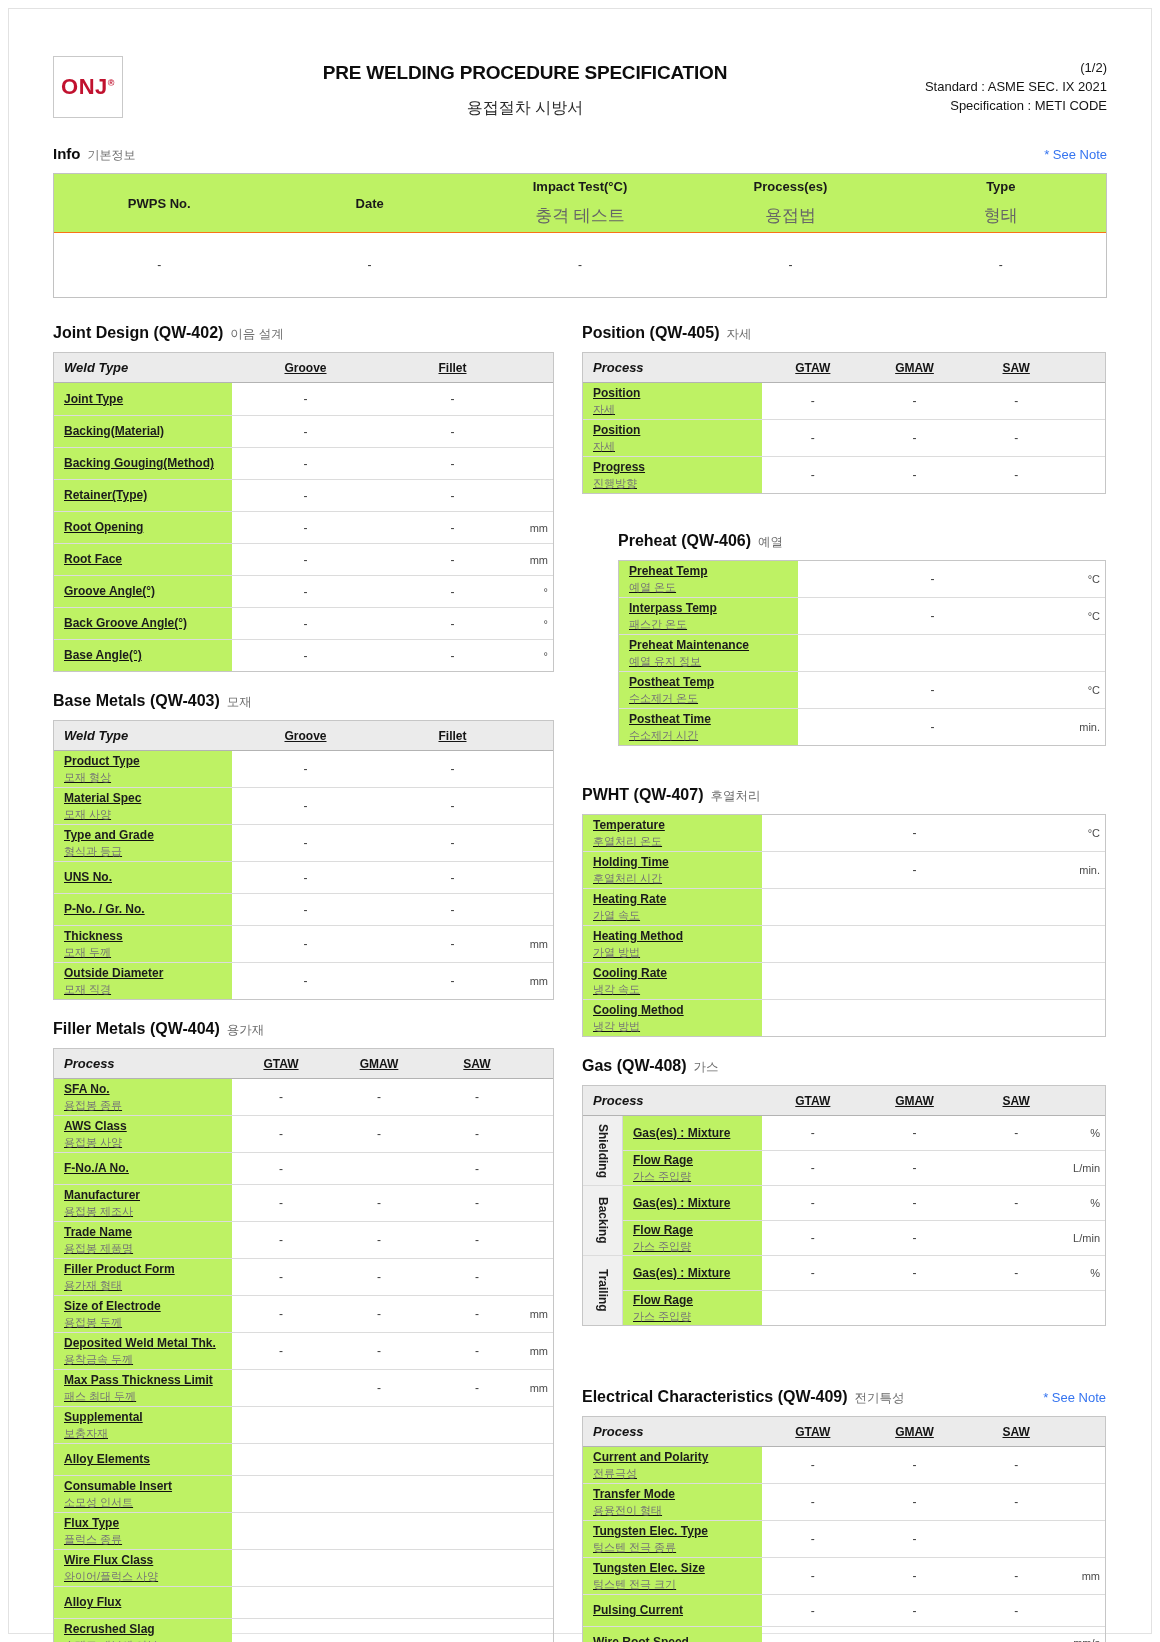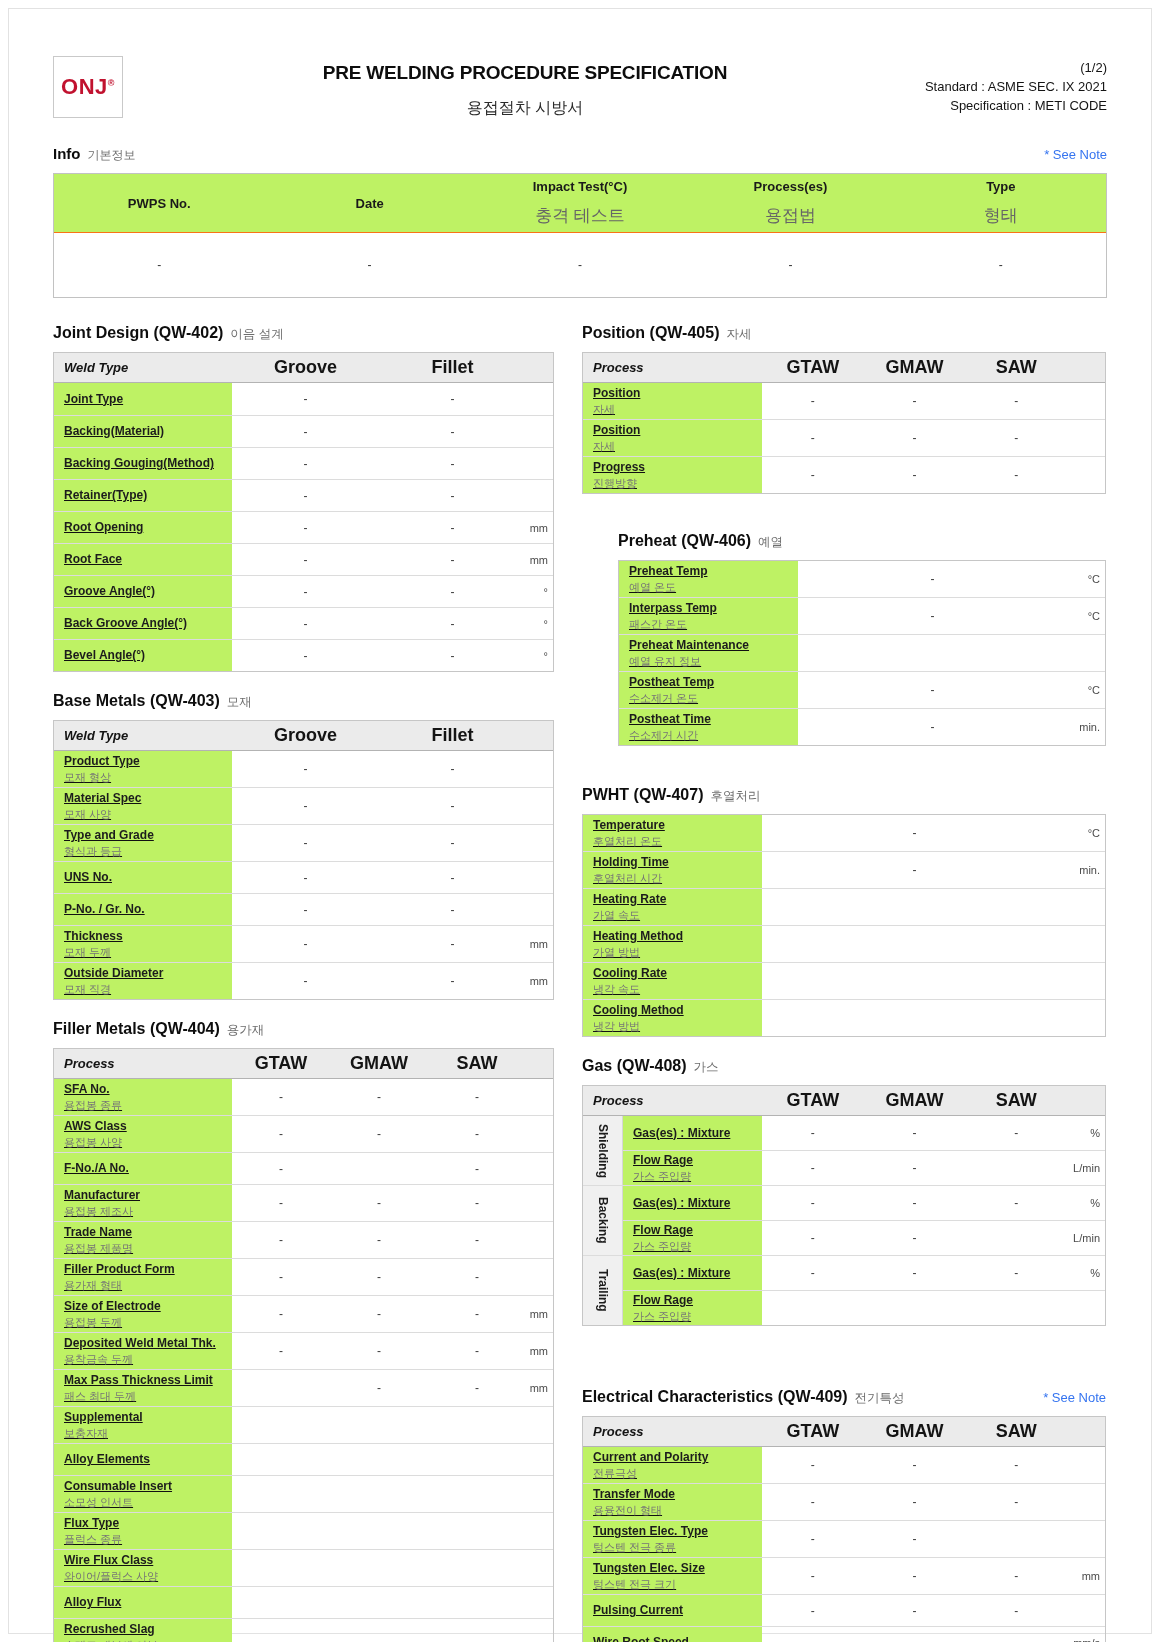--- a/index.html
+++ b/index.html
@@ -49,21 +49,21 @@
   #sec-electrical { margin-top:62px; }
   .sec-title { display:flex; align-items:baseline; margin-bottom:9px; }
   .sec-title .sec-en { font-size:16px; }
   .sec-title .sec-ko { font-size:12.5px; }
 
   
   .tbl { border:1px solid #c6c6c6; }
   .thead { display:flex; align-items:center; min-height:30px; background:#ebebeb;
            border-bottom:1px solid #b3b3b3; }
   .hlabel { font-size:13px; font-weight:700; padding-left:10px; color:#141414; }
-  .hval { flex:1; text-align:center; font-size:18px; font-weight:700; color:#141414; }
+  .hval { flex:1; text-align:center; font-size:12px; font-weight:700; color:#141414;text-decoration:underline; }
   .hunit { }
   .trow { display:flex; align-items:center; min-height:32px; }
   .trow + .trow, .thead + .trow { border-top:0; }
   .tbl > .trow + .trow { border-top:1px solid #dcdcdc; }
   .cell-label { align-self:stretch; background:#bef264; display:flex; flex-direction:column;
                 justify-content:center; padding:3px 8px 3px 10px;text-decoration:underline; }
   .lab-en { font-size:12px; font-weight:700; color:#1c1c1c; line-height:15px; }
   .lab-ko { font-size:11px; color:#757575; line-height:14px; margin-top:1px; }
   .cell-val { flex:1; text-align:center; font-size:12px; color:#3a3a3a; }
   .cell-unit { text-align:right; font-size:11px; color:#4a4a4a; padding-right:5px; }
@@ -218,21 +218,21 @@
             <div class="trow">
               <div class="cell-label">
                 <div class="lab-en">Back Groove Angle(°)</div>
               </div>
               <div class="cell-val">-</div>
               <div class="cell-val">-</div>
               <div class="cell-unit">°</div>
             </div>
             <div class="trow">
               <div class="cell-label">
-                <div class="lab-en">Bevel Angle(°)</div>
+                <div class="lab-en">Base Angle(°)</div>
               </div>
               <div class="cell-val">-</div>
               <div class="cell-val">-</div>
               <div class="cell-unit">°</div>
             </div>
           </div>
         </section>
         <section class="sec" id="sec-base-metals">
           <div class="sec-title">
             <span class="sec-en">Base Metals (QW-403)</span>

